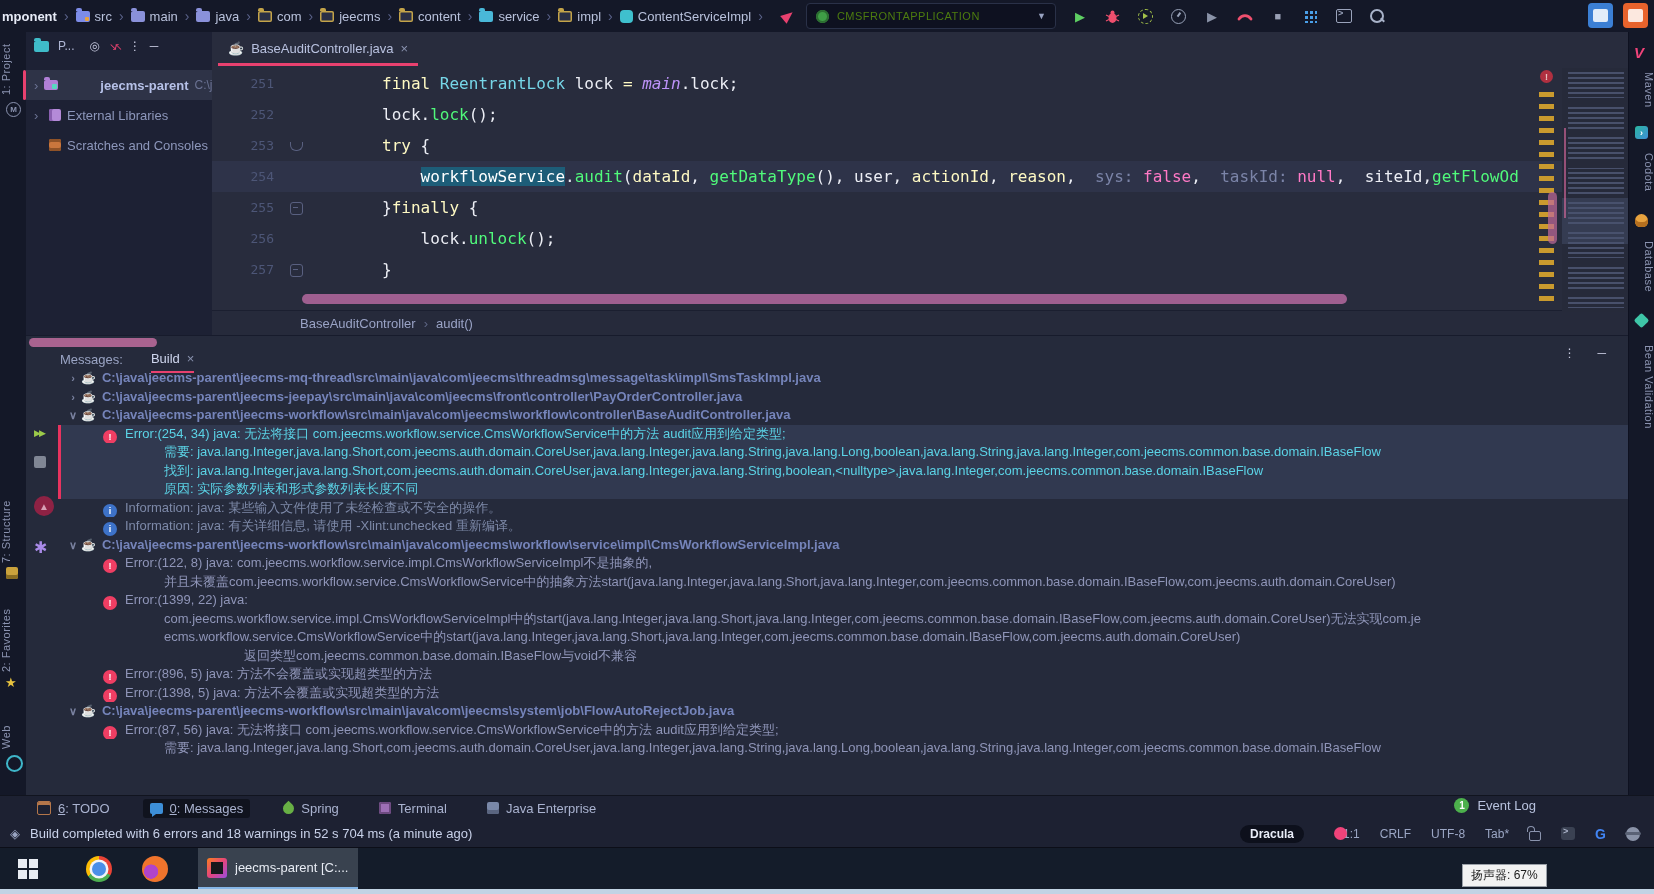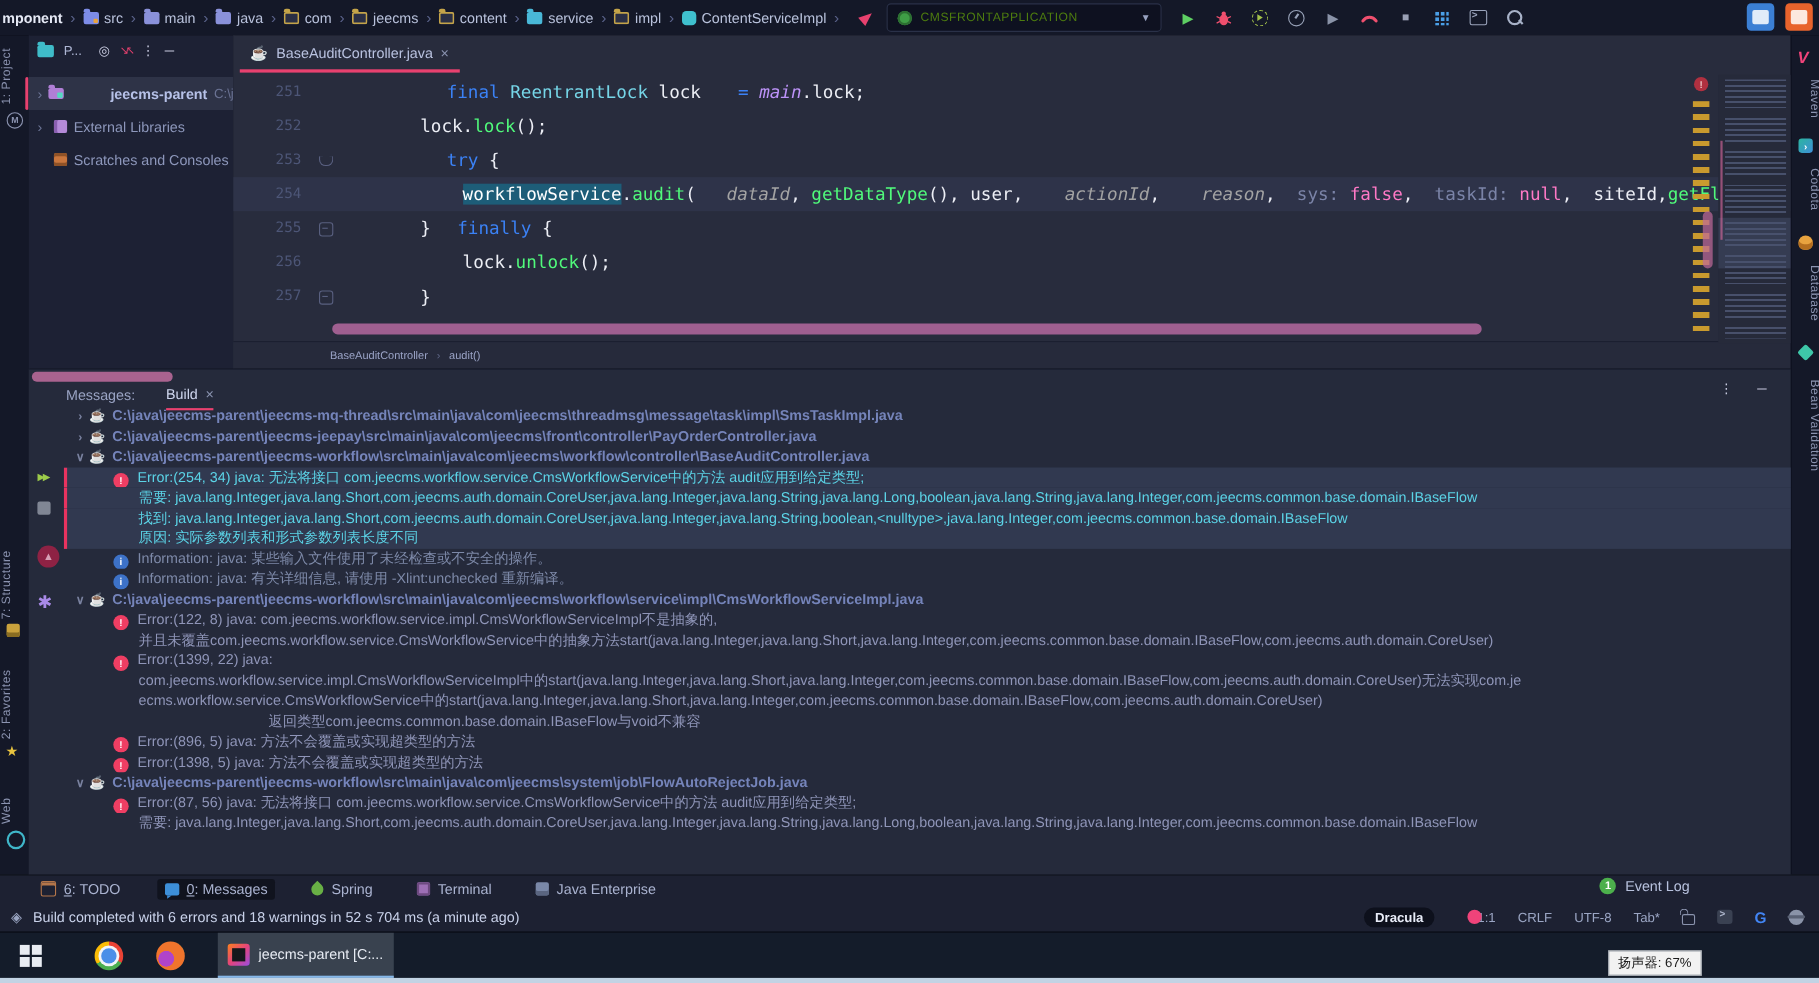--- a/index.html
+++ b/index.html
@@ -95,45 +95,45 @@
   .tab-close{color:#8a93b0;font-size:13px;cursor:pointer;}
   .tab-close::before{content:'\00D7';}
   #code-lines{position:absolute;left:0;top:36px;width:1416px;}
   .code-line{position:relative;height:31px;line-height:31px;font-family:"DejaVu Sans Mono",monospace;font-size:16px;white-space:pre;}
   .code-line.caret{background:#2e3349;}
   .ln{position:absolute;left:12px;width:50px;text-align:right;color:#4d5677;font-size:13px;font-family:"DejaVu Sans Mono",monospace;}
   .fold{position:absolute;left:78px;top:10px;width:11px;height:11px;border:1px solid #596080;border-radius:3px;}
   .fold-open{border-radius:0 0 6px 6px;border-top:none;top:12px;height:8px;}
   .fold-end::after{content:'';position:absolute;left:2px;top:4px;width:5px;height:1px;background:#596080;}
   .code-text{position:absolute;left:93px;top:0;}
-  .tk-kw{color:#3b82f6;margin-left:24px;}
+  .tk-kw{color:#fef9c3;}
   .tk-cls{color:#76d6e8;}
   .tk-fn{color:#50fa7b;}
-  .tk-param{color:#a3a3a3;font-style:italic;margin-left:28px;}
+  .tk-param{color:#fef9c3;}
   .tk-this{color:#bd93f9;font-style:italic;}
   .tk-hint{color:#7b84a8;}
   .tk-lit{color:#ff79c6;}
   .tk-plain{color:#eceef5;}
   .tk-sel{background:#1d5d78;color:#ffffff;}
   #h-scrollbar{left:90px;top:262px;width:1045px;height:10px;border-radius:5px;background:#b4689f;opacity:.85;}
   #v-scroll-thumb{left:1336px;top:160px;width:9px;height:52px;border-radius:5px;background:#c06a9a;opacity:.7;z-index:5;}
   #error-stripe{left:1326px;top:36px;width:18px;height:244px;z-index:4;}
   #stripe-error-dot{position:absolute;left:2px;top:2px;width:13px;height:13px;border-radius:50%;background:#b03040;color:#e8c0c0;
     font-size:9px;display:flex;align-items:center;justify-content:center;font-weight:bold;}
   #stripe-marks{position:absolute;left:1px;top:24px;width:15px;height:212px;
     background:repeating-linear-gradient(180deg,#c99a2e 0 5px,transparent 5px 12px);}
   #minimap{left:1350px;top:36px;width:66px;height:244px;background:#262a3a;z-index:6;overflow:hidden;}
   #minimap-code{position:absolute;left:6px;top:4px;right:4px;bottom:4px;opacity:.8;
     background:repeating-linear-gradient(180deg,#515a78 0 2px,transparent 2px 5px);
     -webkit-mask-image:repeating-linear-gradient(180deg,#000 0 26px,transparent 26px 32px);
             mask-image:repeating-linear-gradient(180deg,#000 0 26px,transparent 26px 32px);}
   #minimap-viewport{position:absolute;left:0;top:130px;width:66px;height:46px;background:#4a5270;opacity:.45;}
   #minimap-accent{position:absolute;left:2px;top:60px;width:2px;height:90px;background:#e06aa0;opacity:.6;}
   #editor-breadcrumb{left:0;top:278px;width:1416px;height:25px;background:#262a3b;border-top:1px solid #1b1f30;
-    display:flex;align-items:center;gap:8px;padding-left:88px;box-sizing:border-box;font-size:10px;color:#9aa3c6;}
+    display:flex;align-items:center;gap:8px;padding-left:88px;box-sizing:border-box;font-size:13px;color:#9aa3c6;}
   .ebc-sep{color:#5d6584;}
 
   
   #right-stripe{left:1628px;top:32px;width:26px;height:763px;background:#141828;border-left:1px solid #0e1120;}
   #maven-check{left:5px;top:12px;color:#f0437a;font-weight:bold;font-size:15px;font-style:italic;}
   .codota-ic{left:6px;top:94px;width:13px;height:13px;border-radius:3px;background:linear-gradient(135deg,#2bb5a0,#3f8fd8);
     color:#fff;font-size:9px;display:flex;align-items:center;justify-content:center;font-weight:bold;}
   .db-ic{left:6px;top:182px;width:13px;height:13px;border-radius:50% 50% 40% 40%;background:#e8a33f;box-shadow:inset 0 -5px 0 #b56f1f;}
   .bean-ic{left:7px;top:283px;width:11px;height:11px;background:#3ec6a8;transform:rotate(45deg);border-radius:2px;}
 
@@ -150,21 +150,21 @@
   .mtb-stop{top:80px;width:12px;height:12px;background:#808694;border-radius:2px;}
   .mtb-warn{top:120px;width:20px;height:20px;border-radius:50%;background:#8e2244;color:#d8a0b5;font-size:10px;display:flex;align-items:center;justify-content:center;}
   .mtb-gear{top:162px;color:#a98ae8;font-size:16px;}
   #build-rows{position:absolute;left:32px;top:33px;width:1570px;}
   .mrow{position:relative;height:18.5px;line-height:18.5px;font-size:13px;white-space:nowrap;overflow:hidden;color:#8f95b8;cursor:default;}
   .mrow .arrow{display:inline-block;width:16px;color:#7a82a0;font-size:11px;text-align:center;}
   .mrow .jico{color:#a88ec7;font-size:12px;margin-right:6px;}
   .row-file{padding-left:7px;color:#7584ba;font-weight:bold;}
   .row-error{padding-left:45px;}
   .row-info{padding-left:45px;color:#7d89a8;}
-  .row-cont,.row-cont2{padding-left:68px;}
+  .row-cont,.row-cont2{padding-left:106px;}
   .row-cont3{padding-left:186px;}
   .mrow.sel{background:#313950;color:#5bd3e6;}
   .mrow.sel::before{content:'';position:absolute;left:0;top:0;bottom:0;width:3px;background:#e8335f;}
   .err-dot,.info-dot{display:inline-flex;width:14px;height:14px;border-radius:50%;align-items:center;justify-content:center;
     font-size:9px;font-weight:bold;color:#fff;vertical-align:-2px;margin-right:8px;}
   .err-dot{background:#ef3e63;}
   .info-dot{background:#3d72c8;}
 
   
   #toolwindow-bar{left:0;top:795px;width:1654px;height:25px;background:#1d2132;border-top:1px solid #11141f;

